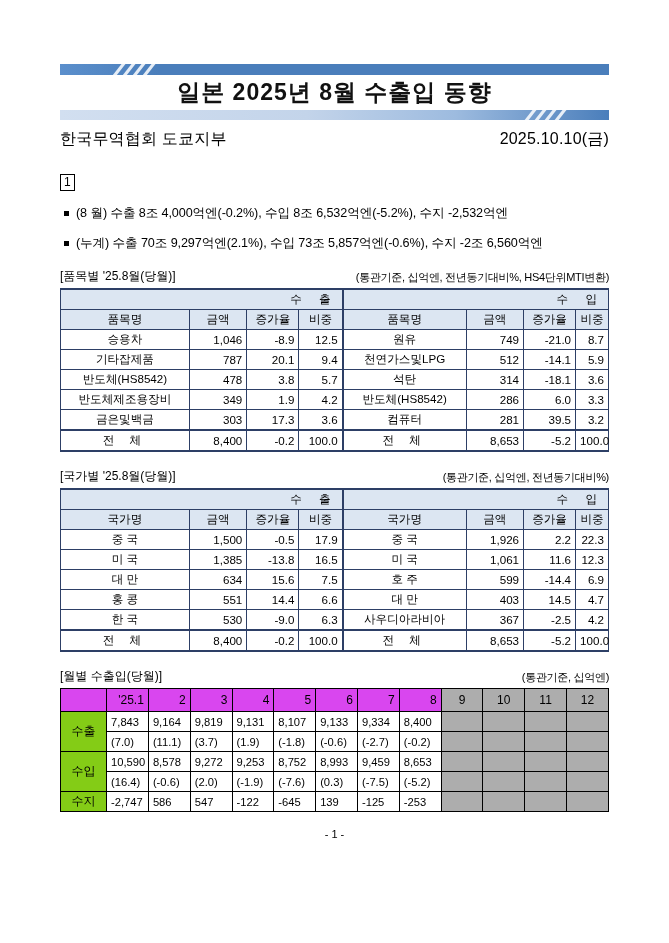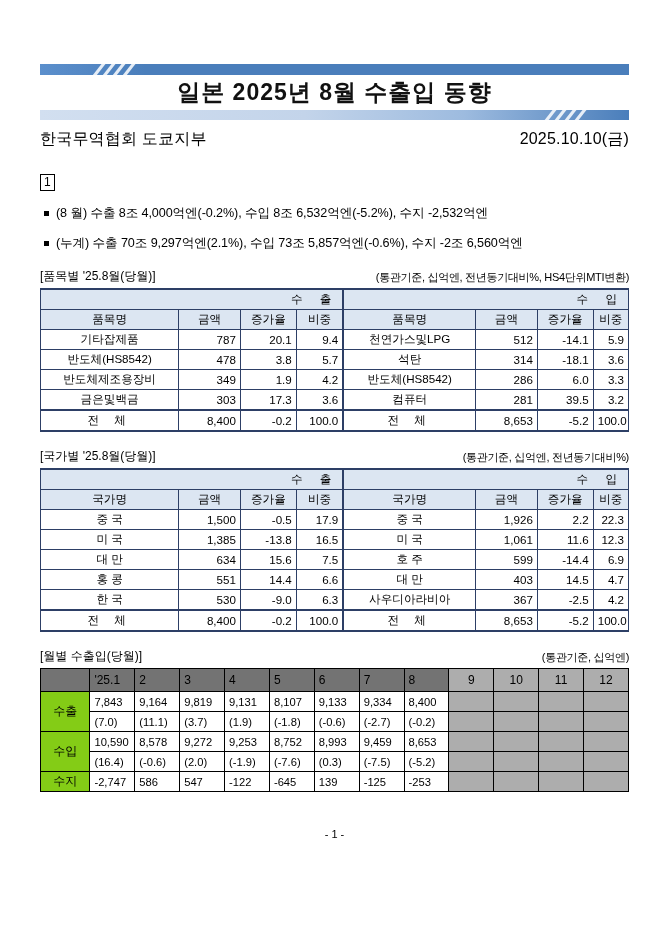--- a/index.html
+++ b/index.html
@@ -14,21 +14,21 @@
     color: #000000;
     position: relative;
     overflow: hidden;
   }
   .page {
     position: absolute;
     left: 0; top: 0;
     width: 669px;
     height: 868px;
     box-sizing: border-box;
-    padding: 0 40px;
+    padding: 0 60px;
   }
 
   
   .banner {
     position: relative;
     margin-top: 64px;
     height: 56px;
   }
   .bar-top {
     position: relative;
@@ -175,22 +175,22 @@
     padding: 1px 4px;
     box-sizing: border-box;
     background: #ffffff;
   }
   table.monthly td.lbl {
     background: #84cc16;
     text-align: center;
     font-size: 12px;
   }
   table.monthly td.mh {
-    background: #737373;
-    text-align: left;
+    background: #d946ef;
+    text-align: right;
     height: 23px;
     font-size: 12px;
   }
   table.monthly td.mh-off {
     background: #adadad;
     text-align: center;
     height: 23px;
     font-size: 12px;
   }
   table.monthly td.off { background: #adadad; }
@@ -275,20 +275,30 @@
           <td class="hd">품목명</td>
           <td class="hd">금액</td>
           <td class="hd">증가율</td>
           <td class="hd">비중</td>
           <td class="hd mid-l">품목명</td>
           <td class="hd">금액</td>
           <td class="hd">증가율</td>
           <td class="hd">비중</td>
         </tr>
 
+        <tr>
+          <td class="ctr">승용차</td>
+          <td class="num">1,046</td>
+          <td class="num">-8.9</td>
+          <td class="num">12.5</td>
+          <td class="ctr mid-l">원유</td>
+          <td class="num">749</td>
+          <td class="num">-21.0</td>
+          <td class="num">8.7</td>
+        </tr>
         <tr>
           <td class="ctr">기타잡제품</td>
           <td class="num">787</td>
           <td class="num">20.1</td>
           <td class="num">9.4</td>
           <td class="ctr mid-l">천연가스및LPG</td>
           <td class="num">512</td>
           <td class="num">-14.1</td>
           <td class="num">5.9</td>
         </tr>

